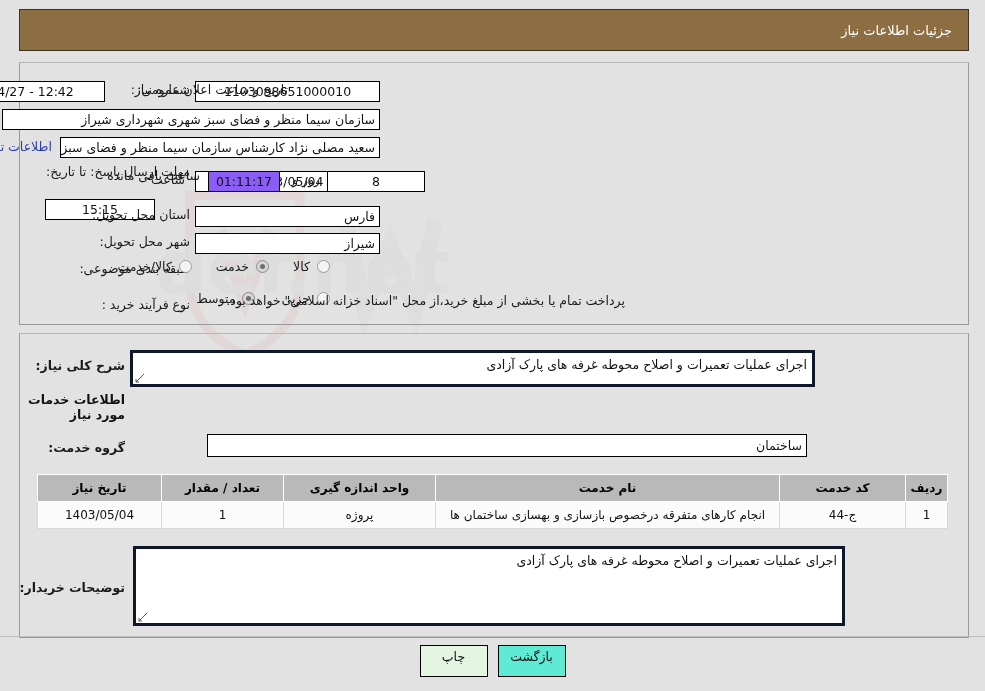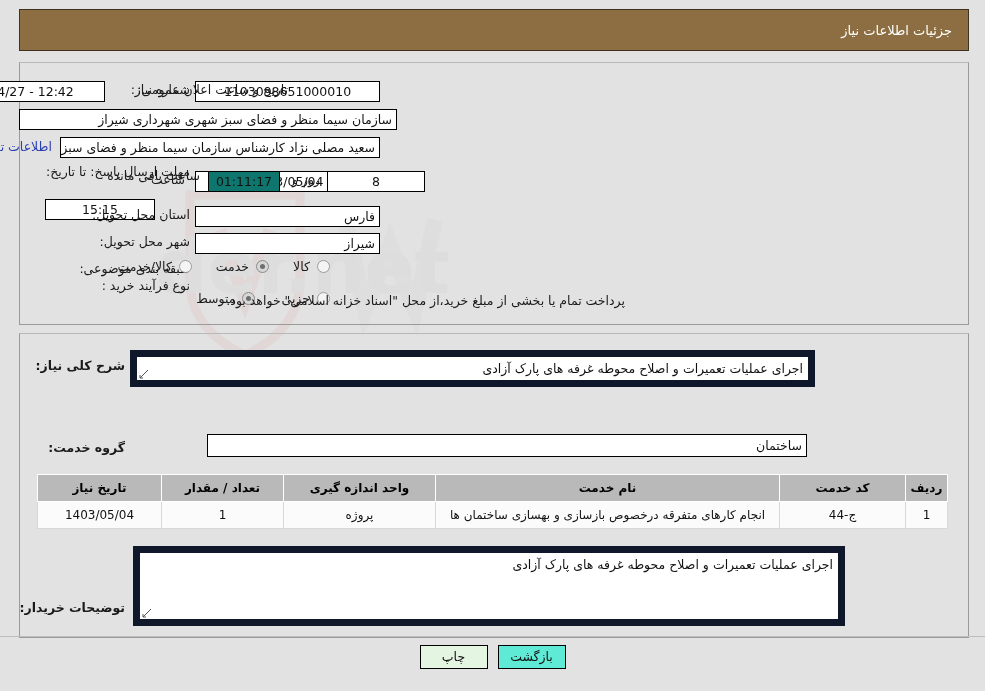--- a/index.html
+++ b/index.html
@@ -68,21 +68,21 @@
     height: 21px;
     line-height: 19px;
     font-size: 12.5px;
     padding: 0 4px;
     color: #111111;
     overflow: hidden;
     white-space: nowrap;
     text-align: center;
   }
   .fld.rtl-start { text-align: right; }
-  .fld.timer { background: #0f766e; font-family: "DejaVu Sans", sans-serif; }
+  .fld.timer { background: #8b5cf6; font-family: "DejaVu Sans", sans-serif; }
   .ltr { direction: ltr; unicode-bidi: isolate; }
 
   .link {
     color: #2a3fb0;
     font-size: 12.5px;
     text-decoration: none;
     white-space: nowrap;
     cursor: pointer;
   }
 
@@ -105,21 +105,21 @@
     border-radius: 50%;
     background: #6e6e6e;
   }
   .radio-group { display: flex; align-items: center; gap: 6px; }
   .radio-item { display: flex; align-items: center; gap: 7px; }
   .radio-item .rlabel { font-size: 12.5px; white-space: nowrap; }
 
   
   .ta {
     background: #ffffff;
-    border: 7px solid #0f172a;
+    border: 3px solid #0f172a;
     font-size: 12.5px;
     padding: 4px 5px 13px 5px;
     color: #111111;
     text-align: right;
     position: relative;
     overflow: hidden;
     line-height: 16px;
   }
   .ta .grip {
     position: absolute;
@@ -160,21 +160,21 @@
   .btnbar {
     position: absolute;
     left: 0; top: 645px;
     width: 985px;
     display: flex; align-items: center; justify-content: center;
     gap: 10px;
     z-index: 3;
   }
   .btn {
     border: 1px solid #000000;
-    height: 24px;
+    height: 32px;
     min-width: 68px;
     font-size: 12.5px;
     line-height: 22px;
     text-align: center;
     cursor: pointer;
     padding: 0 10px;
   }
   .btn-print  { background: #e4f5e2; color: #111111; }
   .btn-back   { background: #5eead4; color: #111111; }
 
@@ -216,21 +216,21 @@
   <div class="row" style="right:697px; top:82px;">
     <span class="lbl">تاریخ و ساعت اعلان عمومی:</span>
   </div>
   <div class="row" style="right:880px; top:81px;">
     <div class="fld ltr" style="width:183px;">1403/04/27 - 12:42</div>
   </div>
 
   <div class="row" style="right:795px; top:110px;">
     <span class="lbl">نام دستگاه خریدار:</span>
   </div>
-  <div class="row" style="right:588px; top:109px;">
+  <div class="row" style="right:605px; top:109px;">
     <div class="fld rtl-start" style="width:378px;">سازمان سیما منظر و فضای سبز شهری شهرداری شیراز</div>
   </div>
 
   <div class="row" style="right:795px; top:138px;">
     <span class="lbl">ایجاد کننده درخواست:</span>
   </div>
   <div class="row" style="right:605px; top:137px;">
     <div class="fld rtl-start" style="width:320px;">سعید مصلی نژاد کارشناس سازمان سیما منظر و فضای سبز شهری شهرداری ش</div>
   </div>
   <div class="row" style="right:933px; top:139px;">
@@ -287,21 +287,21 @@
     <div class="radio-item">
       <span class="radio on"></span>
       <span class="rlabel">خدمت</span>
     </div>
     <div class="radio-item">
       <span class="radio"></span>
       <span class="rlabel">کالا/خدمت</span>
     </div>
   </div>
 
-  <div class="row" style="right:795px; top:278px;">
+  <div class="row" style="right:795px; top:297px;">
     <span class="lbl">نوع فرآیند خرید :</span>
   </div>
   <div class="row radio-group" style="right:655px; top:291px; gap:26px;">
     <div class="radio-item">
       <span class="radio"></span>
       <span class="rlabel">جزیی</span>
     </div>
     <div class="radio-item">
       <span class="radio on"></span>
       <span class="rlabel">متوسط</span>
@@ -317,20 +317,23 @@
     <span class="lbl lbl-b">شرح کلی نیاز:</span>
   </div>
   <div class="ta" style="position:absolute; right:170px; top:350px; width:685px; height:37px; z-index:3;">
     <span>اجرای عملیات تعمیرات و اصلاح محوطه غرفه های پارک آزادی</span>
     <svg class="grip" viewBox="0 0 10 10" xmlns="http://www.w3.org/2000/svg">
       <path d="M1 9 L9 1" stroke="#555" stroke-width="1" fill="none"></path>
       <path d="M1 9 L4 9 M1 9 L1 6" stroke="#555" stroke-width="1" fill="none"></path>
     </svg>
   </div>
 
+  <div class="row" style="right:860px; top:392px;">
+    <span class="section-title">اطلاعات خدمات مورد نیاز</span>
+  </div>
 
   <div class="row" style="right:860px; top:440px;">
     <span class="lbl lbl-b">گروه خدمت:</span>
   </div>
   <div class="row" style="right:178px; top:434px;">
     <div class="fld rtl-start" style="width:600px; height:23px; line-height:21px;">ساختمان</div>
   </div>
 
   <table class="tbl">
     <thead>
@@ -348,21 +351,21 @@
         <td>1</td>
         <td>ج-44</td>
         <td class="name-cell">انجام کارهای متفرقه درخصوص بازسازی و بهسازی ساختمان ها</td>
         <td>پروژه</td>
         <td>1</td>
         <td class="ltr">1403/05/04</td>
       </tr>
     </tbody>
   </table>
 
-  <div class="row" style="right:860px; top:580px;margin-top:20px;">
+  <div class="row" style="right:860px; top:580px;">
     <span class="lbl lbl-b">توضیحات خریدار:</span>
   </div>
   <div class="ta" style="position:absolute; right:140px; top:546px; width:712px; height:80px; z-index:3;">
     <span>اجرای عملیات تعمیرات و اصلاح محوطه غرفه های پارک آزادی</span>
     <svg class="grip" viewBox="0 0 10 10" xmlns="http://www.w3.org/2000/svg">
       <path d="M1 9 L9 1" stroke="#555" stroke-width="1" fill="none"></path>
       <path d="M1 9 L4 9 M1 9 L1 6" stroke="#555" stroke-width="1" fill="none"></path>
     </svg>
   </div>
 

